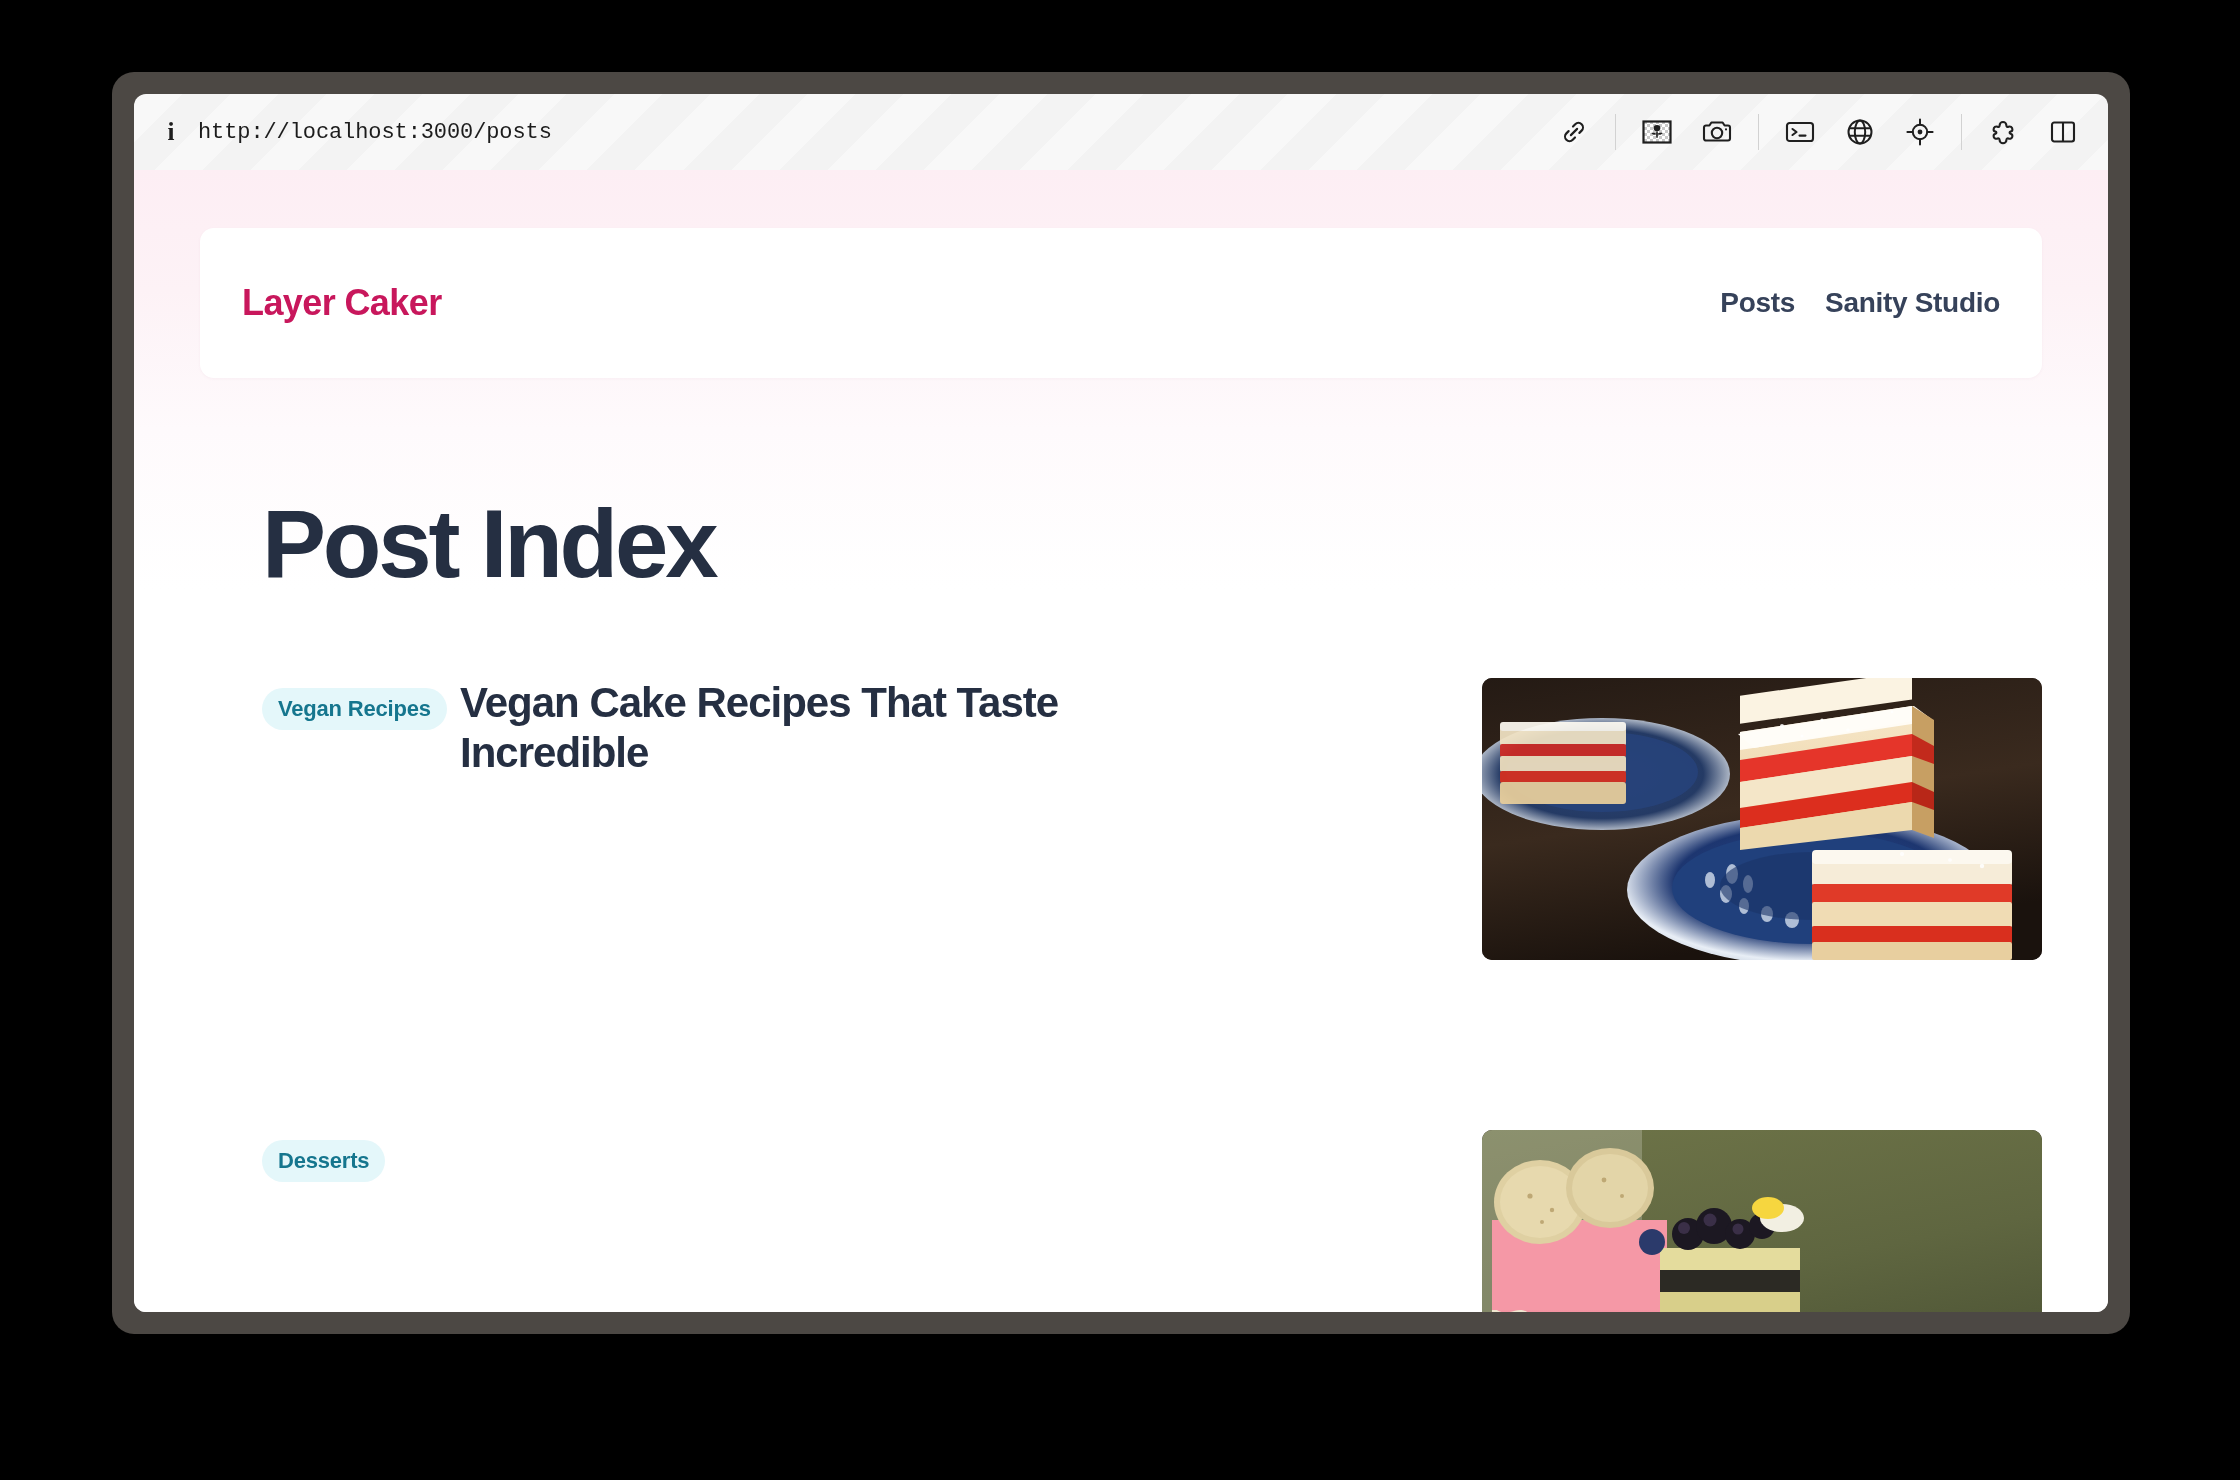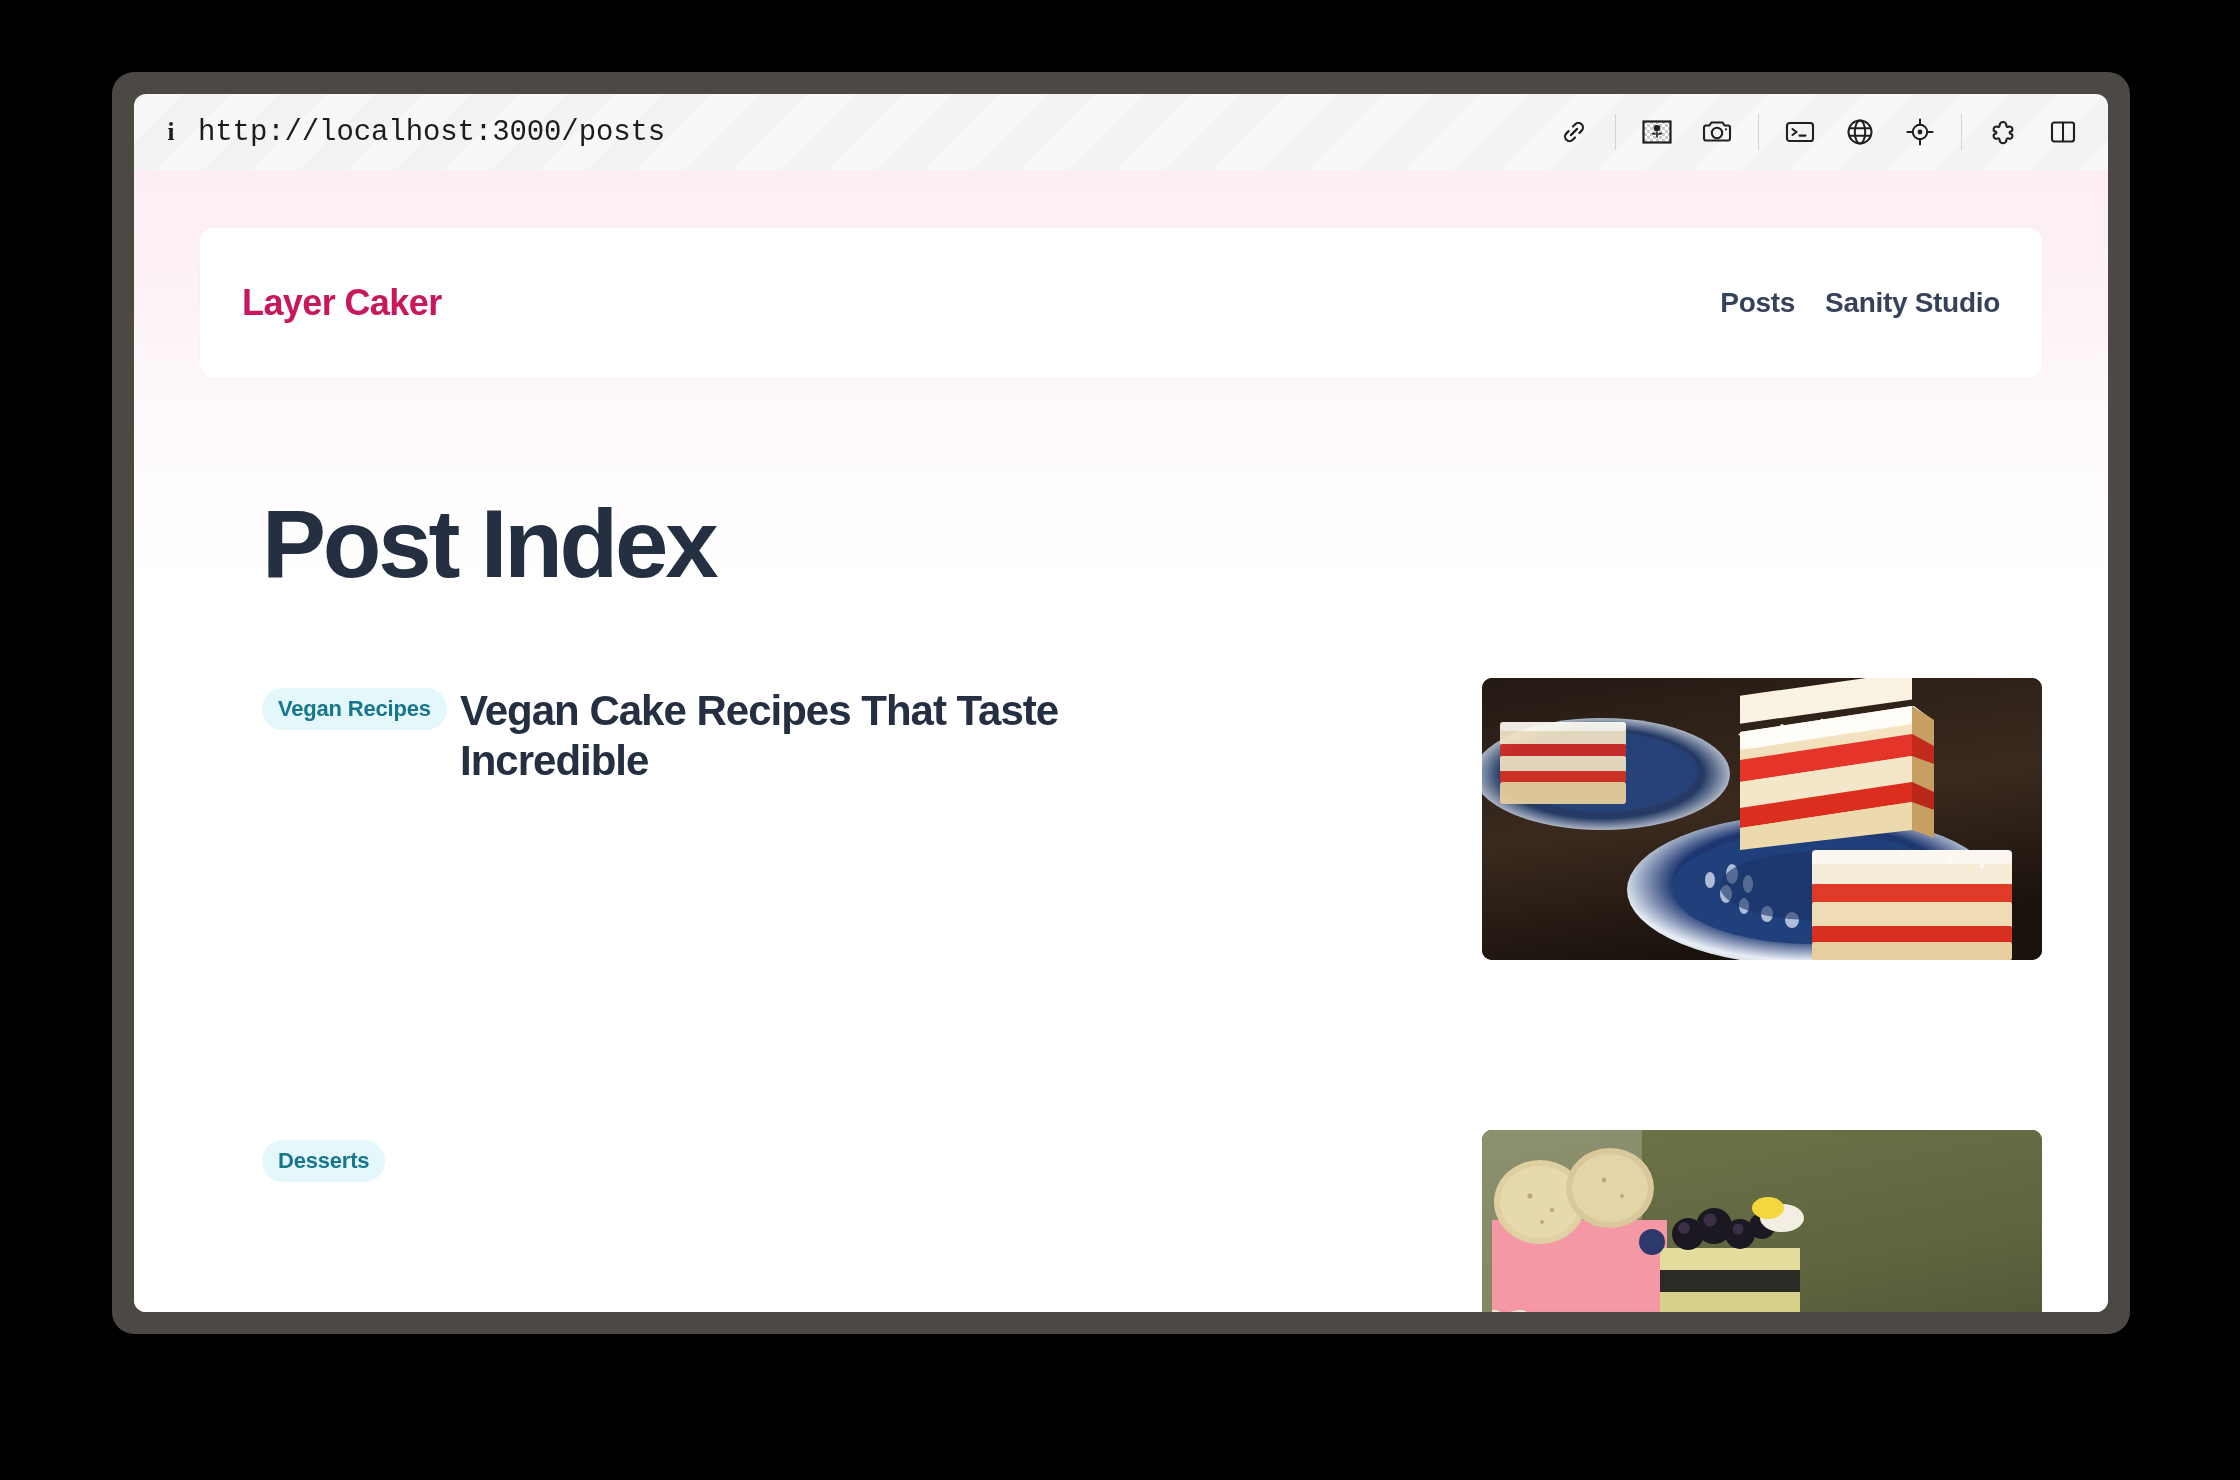--- a/index.html
+++ b/index.html
@@ -49,21 +49,21 @@
     display: flex; align-items: center; justify-content: center;
     font-family: "Liberation Serif", serif;
     font-weight: bold;
     font-size: 25px;
     color: #1d1d1d;
     margin-right: 14px;
   }
 
   #url-text {
     font-family: "Liberation Mono", monospace;
-    font-size: 29px;
+    font-size: 22px;
     color: #1c1c1c;
     letter-spacing: -0.1px;
     white-space: nowrap;
     text-align: center;
   }
 
   .toolbar-spacer { flex: 1 1 auto; }
 
   .tb-group { display: flex; align-items: center; gap: 22px; }
   .tb-sep {
@@ -205,21 +205,21 @@
     flex: 0 0 742px;
     padding-right: 30px;
   }
 
   .post-title {
     font-size: 42px;
     font-weight: bold;
     color: #252f42;
     line-height: 1.2;
     letter-spacing: -1px;
-    margin: 8px 0 4px 0;
+    margin: 0 0 4px 0;
   }
 
   .post-byline {
     display: flex;
     align-items: center;
     margin-top: 48px;
   }
 
   .avatar {
     width: 54px; height: 54px;

